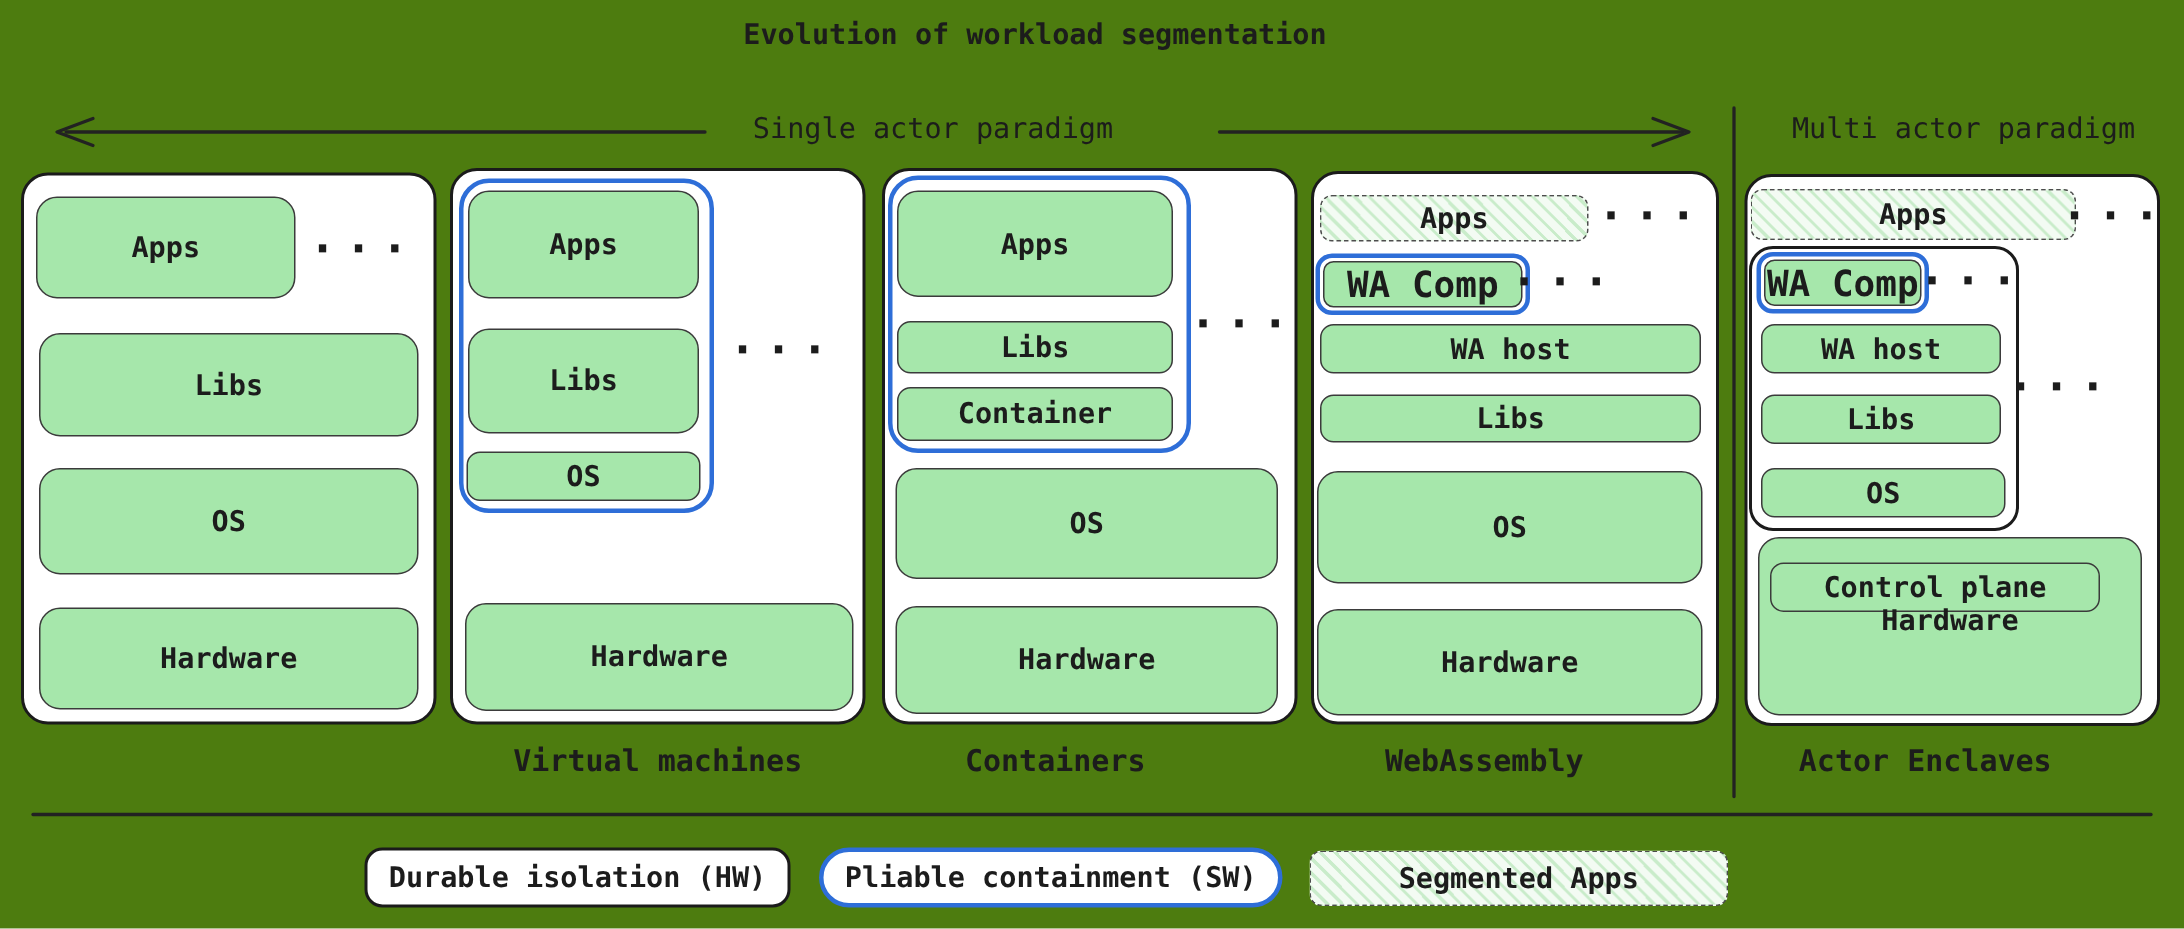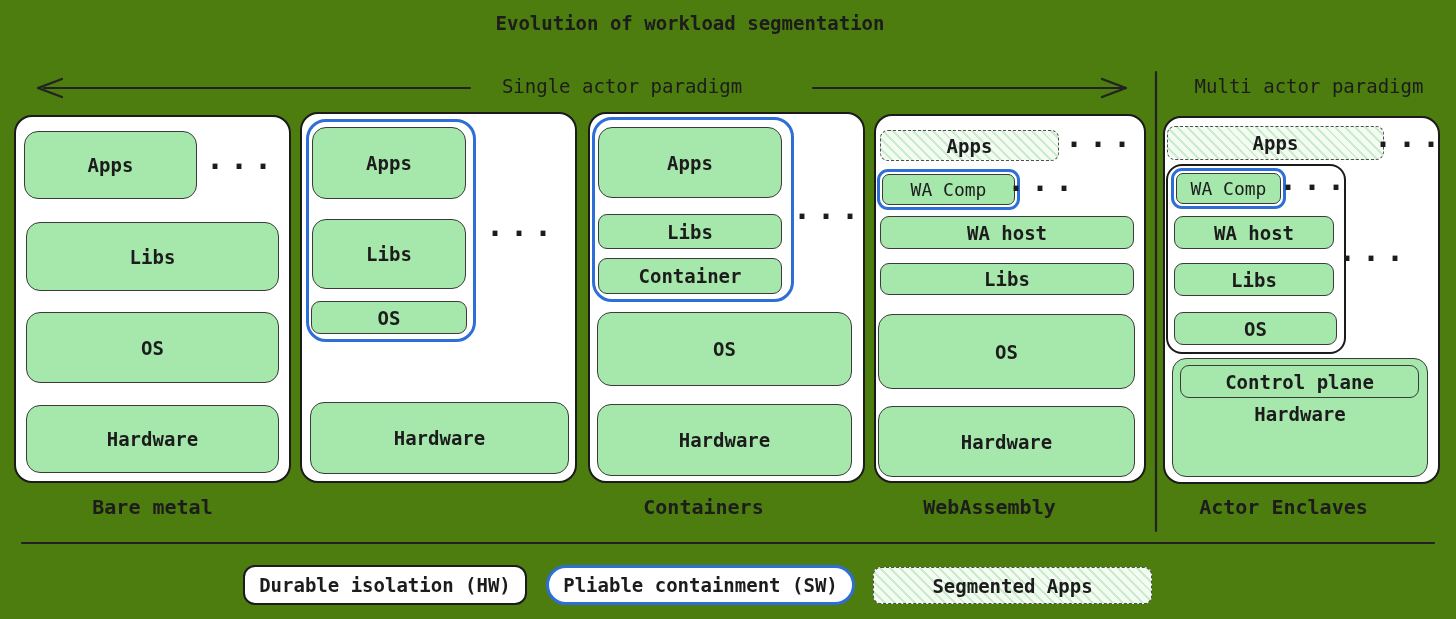--- a/index.html
+++ b/index.html
@@ -20,21 +20,21 @@
   .c3{left:588px;top:112px;width:277px;height:371px;}
   .c4{left:874px;top:114px;width:272px;height:369px;}
   .c5{left:1163px;top:116px;width:277px;height:368px;}
 
   .gbox{position:absolute;background:var(--green,#a6e7ab);border:1.5px solid #3b3b3b;border-radius:14px;
         display:flex;align-items:center;justify-content:center;font-size:19px;font-weight:600;}
   .sm{border-radius:9px;}
   .bluewrap{position:absolute;border:3px solid var(--blue,#2e6ed8);border-radius:20px;background:#fff;}
   .wacomp{position:absolute;border:3px solid var(--blue,#2e6ed8);border-radius:11px;padding:2px;background:#fff;}
   .wacomp-in{height:100%;width:100%;background:var(--green,#a6e7ab);border:1.5px solid #3b3b3b;border-radius:7px;
-             display:flex;align-items:center;justify-content:center;font-size:18px;font-weight:400;}
+             display:flex;align-items:center;justify-content:center;font-size:24px;font-weight:700;}
   .dashbox{position:absolute;border:1.7px dashed #4d4d4d;border-radius:8px;
            background:repeating-linear-gradient(45deg,#c9ecca 0 2px,#f3fbf3 2px 7px);
            display:flex;align-items:center;justify-content:center;font-size:19px;font-weight:600;}
   .enclave{position:absolute;border:2.5px solid #1b1b1b;border-radius:16px;background:#fff;}
   .dots{position:absolute;width:60px;height:30px;line-height:30px;text-align:center;
         font-size:30px;font-weight:700;letter-spacing:6px;white-space:nowrap;}
   .col-label{position:absolute;top:495px;width:277px;text-align:center;font-size:20px;font-weight:600;}
   .hwtext{position:absolute;left:0;width:100%;text-align:center;font-size:19px;font-weight:600;}
 
   .legend-box{position:absolute;display:flex;align-items:center;justify-content:center;font-size:19px;font-weight:600;background:#fff;}
@@ -64,31 +64,31 @@
   <div class="paradigm-label pl-single">Single actor paradigm</div>
   <div class="paradigm-label pl-multi">Multi actor paradigm</div>
 
   <div class="col c1">
     <div class="gbox" style="left:8px;top:14px;width:173px;height:68px">Apps</div>
     <div class="dots" style="left:190px;top:35px">···</div>
     <div class="gbox" style="left:10px;top:105px;width:253px;height:69px">Libs</div>
     <div class="gbox" style="left:10px;top:195px;width:253px;height:71px">OS</div>
     <div class="gbox" style="left:10px;top:288px;width:253px;height:68px">Hardware</div>
   </div>
-  <div class="col-label" style="left:14px">Bare metal</div>
 
   <div class="col c2">
     <div class="bluewrap" style="left:4px;top:5px;width:170px;height:223px">
       <div class="gbox" style="left:3px;top:5px;width:154px;height:72px">Apps</div>
       <div class="gbox" style="left:3px;top:97px;width:154px;height:70px">Libs</div>
       <div class="gbox sm" style="left:2px;top:179px;width:156px;height:33px">OS</div>
     </div>
     <div class="dots" style="left:184px;top:105px">···</div>
     <div class="gbox" style="left:8px;top:288px;width:259px;height:72px">Hardware</div>
   </div>
+  <div class="col-label" style="left:300px">Virtual machines</div>
 
   <div class="col c3">
     <div class="bluewrap" style="left:2px;top:3px;width:202px;height:185px">
       <div class="gbox" style="left:3px;top:7px;width:184px;height:71px">Apps</div>
       <div class="gbox sm" style="left:3px;top:94px;width:184px;height:35px">Libs</div>
       <div class="gbox sm" style="left:3px;top:138px;width:184px;height:36px">Container</div>
     </div>
     <div class="dots" style="left:203px;top:88px">···</div>
     <div class="gbox" style="left:7px;top:198px;width:255px;height:74px">OS</div>
     <div class="gbox" style="left:7px;top:290px;width:255px;height:72px">Hardware</div>
@@ -116,21 +116,21 @@
       <div class="wacomp" style="left:3px;top:2px;width:115px;height:41px">
         <div class="wacomp-in">WA Comp</div>
       </div>
       <div class="dots" style="left:111px;top:7px">···</div>
       <div class="gbox sm" style="left:6px;top:50px;width:160px;height:33px">WA host</div>
       <div class="gbox sm" style="left:6px;top:97px;width:160px;height:33px">Libs</div>
       <div class="gbox sm" style="left:6px;top:146px;width:163px;height:33px">OS</div>
     </div>
     <div class="dots" style="left:173px;top:126px">···</div>
     <div class="gbox" style="left:7px;top:240px;width:256px;height:119px;display:block">
-      <div class="gbox sm" style="left:7px;top:6px;width:239px;height:33px">Control plane</div>
+      <div class="gbox sm" style="left:7px;top:16px;width:220px;height:33px">Control plane</div>
       <div class="hwtext" style="top:44px">Hardware</div>
     </div>
   </div>
   <div class="col-label" style="left:1145px">Actor Enclaves</div>
 
   <div class="legend-box lg-hw">Durable isolation (HW)</div>
   <div class="legend-box lg-sw">Pliable containment (SW)</div>
   <div class="legend-box lg-seg">Segmented Apps</div>
 
 </div>

